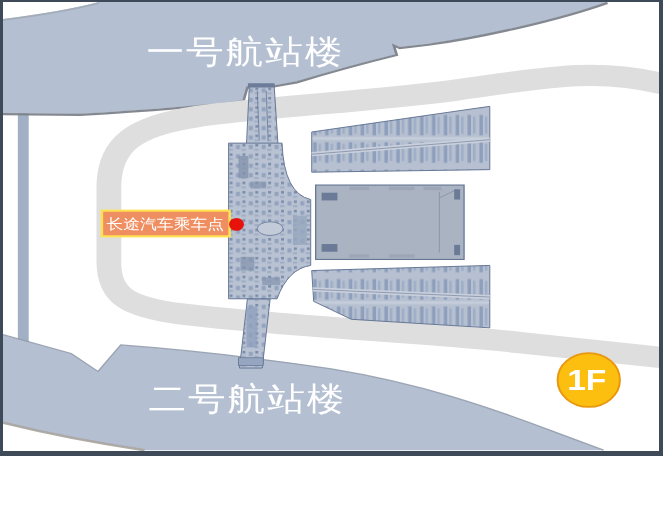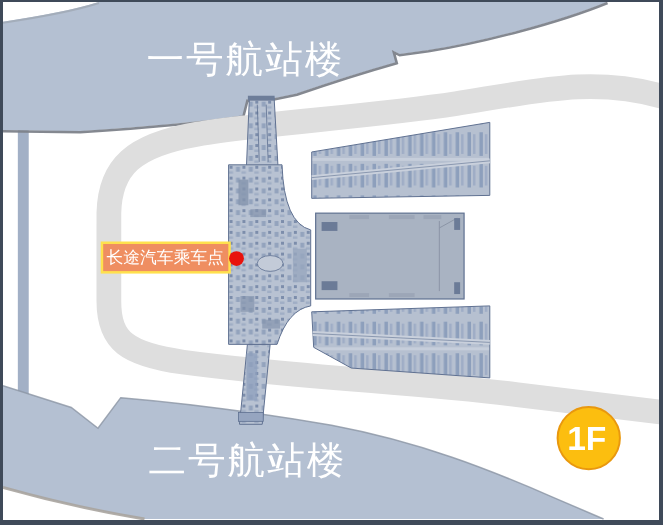--- a/index.html
+++ b/index.html
@@ -1,17 +1,17 @@
 <!DOCTYPE html>
 <html><head>
 <meta charset="utf-8">
 <style>
   html,body{margin:0;padding:0;background:#ffffff;}
   .frame{
-    width:663px;height:525px;box-sizing:border-box;
+    width:663px;height:456px;box-sizing:border-box;
     border-style:solid;border-color:#3f4a59;
     border-width:2px 4px 5px 3px;
     background:#fde047;overflow:hidden;position:relative;
     font-family:"Liberation Sans","DejaVu Sans",sans-serif;
   }
   .frame svg{display:block;width:100%;height:100%;}
   text{font-family:"Liberation Sans","DejaVu Sans",sans-serif;}
   .terminal-label{font-size:38px;letter-spacing:2px;}
   .poi-text{font-size:17px;}
   .badge-text{font-size:34px;font-weight:600;}

